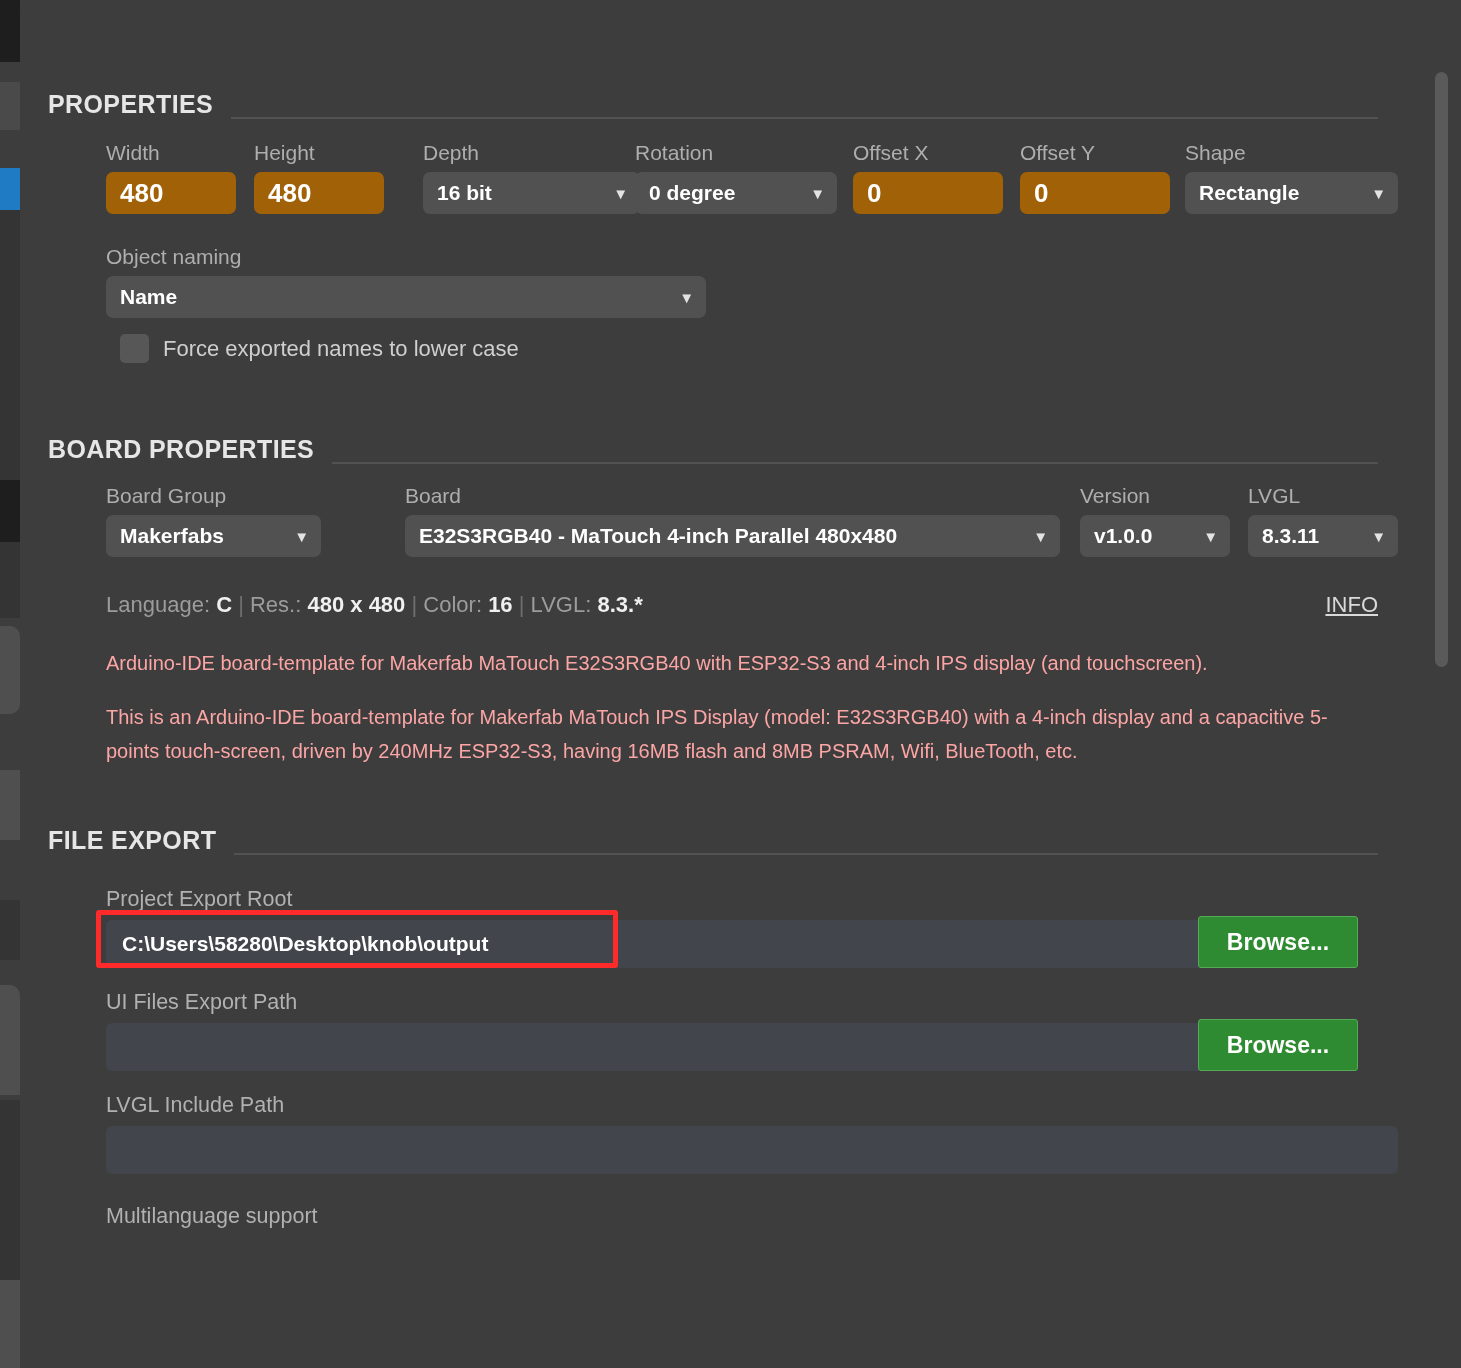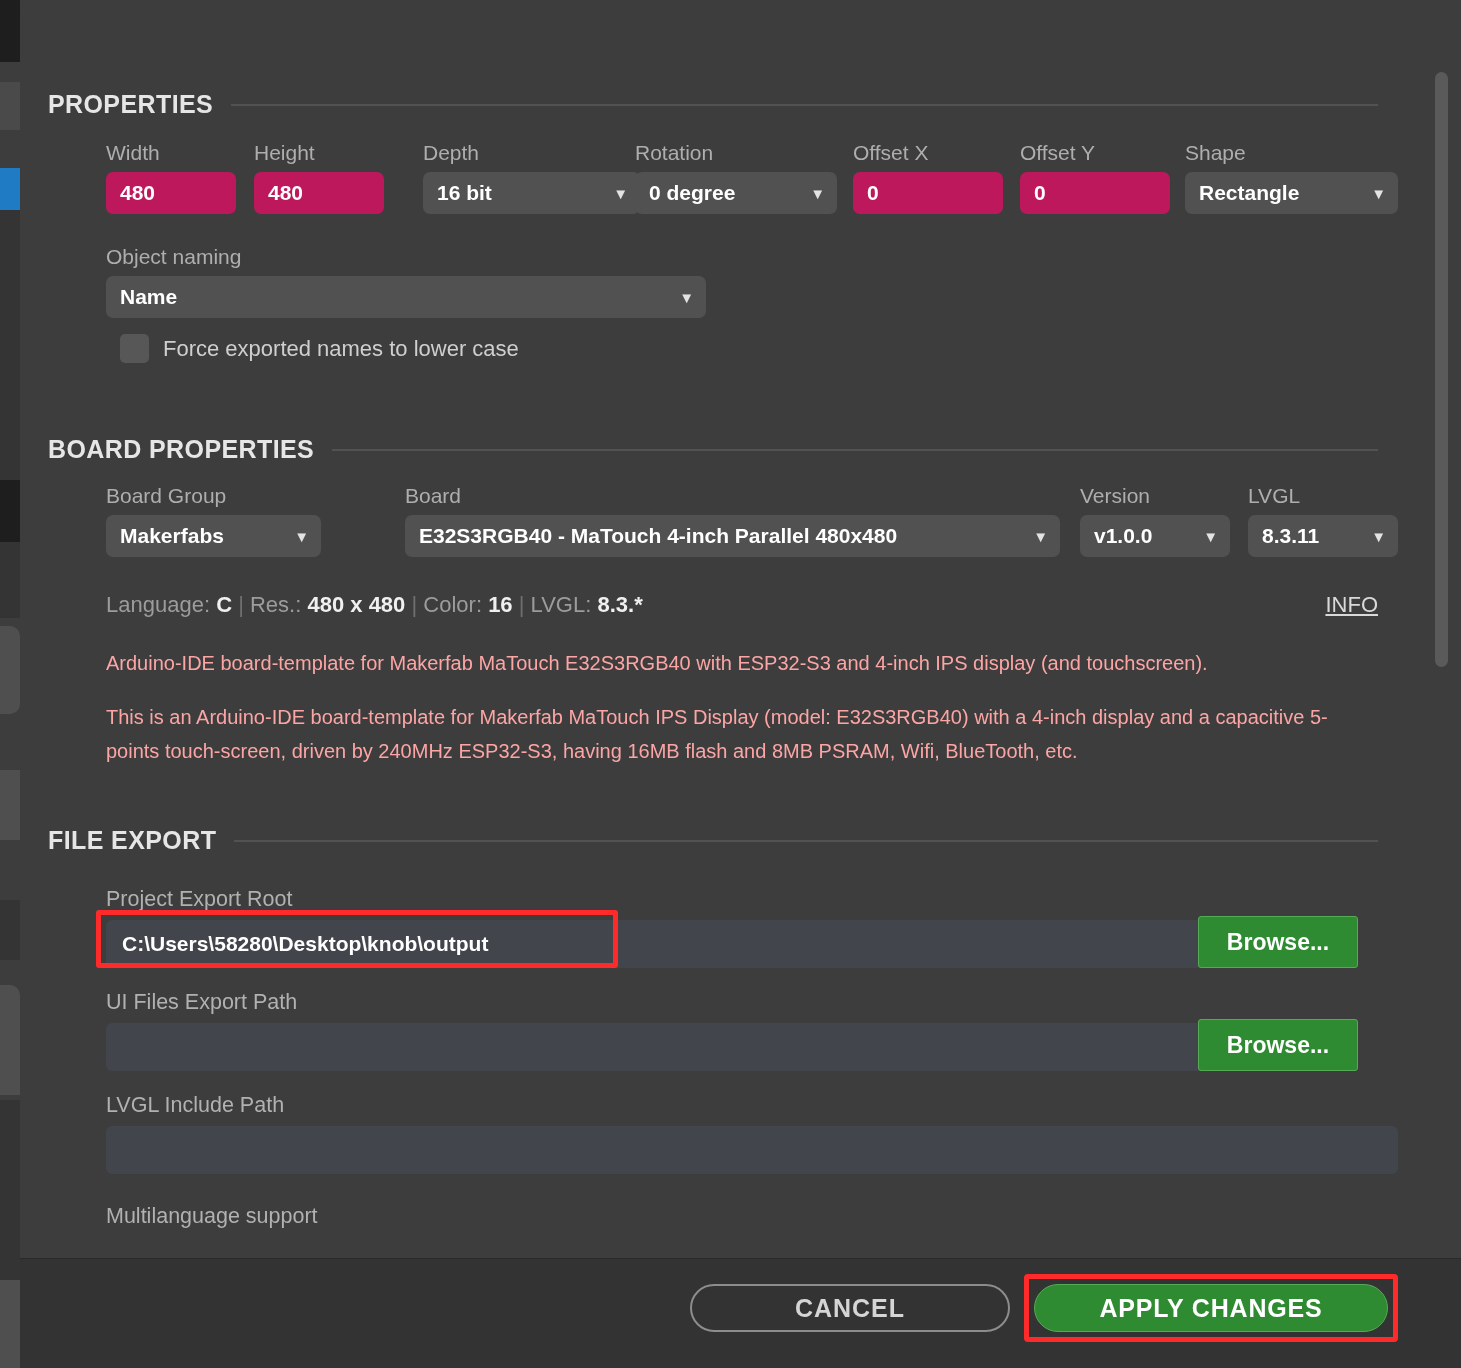--- a/index.html
+++ b/index.html
@@ -108,21 +108,21 @@
 
   .content {
     position: relative;
     width: 1400px;
     padding-left: 28px;
   }
 
   
   .section-head {
     display: flex;
-    align-items: center;
+    align-items: flex-end;
     gap: 18px;
     margin-top: 26px;
   }
   .section-head .title {
     color: #e6e6e6;
     font-size: 25px;
     font-weight: 700;
     letter-spacing: 0.4px;
     white-space: nowrap;
   }
@@ -134,28 +134,28 @@
   }
 
   
   .field-label {
     color: #aeaeae;
     font-size: 21px;
     font-weight: 400;
     margin-bottom: 7px;
   }
   .input-box {
-    background: #be185d;
+    background: #a16207;
     border-radius: 7px;
     height: 42px;
     display: flex;
     align-items: center;
     padding: 0 14px;
     color: #ffffff;
-    font-size: 21px;
+    font-size: 26px;
     font-weight: 700;
     cursor: text;
   }
   .select-box {
     background: #515151;
     border-radius: 7px;
     height: 42px;
     display: flex;
     align-items: center;
     justify-content: space-between;
@@ -536,19 +536,14 @@
 
       <div class="export-label" style="margin-top:30px;">Multilanguage support</div>
 
       <div style="height:80px;"></div>
     </div>
 
     <div id="scrollbar-track"></div>
     <div id="scrollbar-thumb"></div>
   </div>
 
-  <div id="footer">
-    <div id="cancel-btn">CANCEL</div>
-    <div id="apply-btn">APPLY CHANGES</div>
-    <div id="highlight-apply"></div>
-  </div>
 
 </div>
 
 </body></html>

